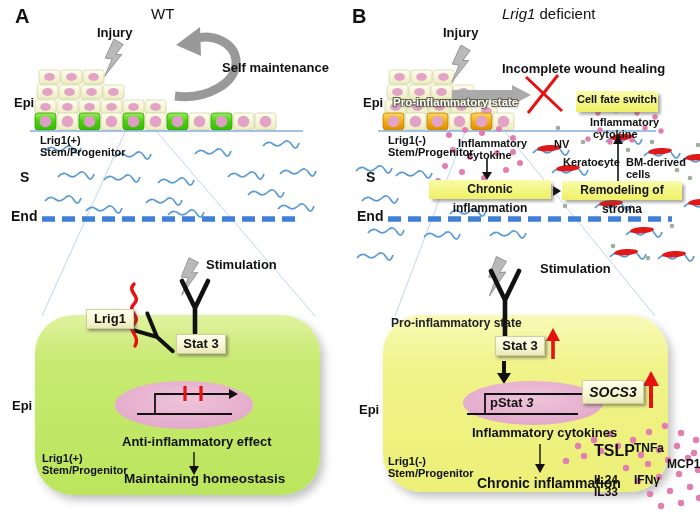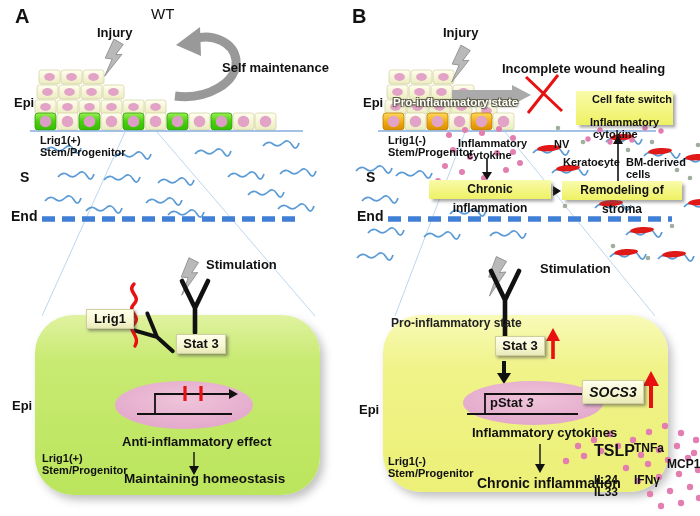--- a/index.html
+++ b/index.html
@@ -352,24 +352,28 @@
   <div class="txt b" style="left:206px;top:258px;font-size:13px;">Stimulation</div>
   <div class="labelbox" style="left:86px;top:309px;width:46px;height:18px;font-size:13px;line-height:18px;">Lrig1</div>
   <div class="labelbox" style="left:176px;top:334px;width:48px;height:18px;font-size:13px;line-height:18px;">Stat 3</div>
   <div class="txt b" style="left:12px;top:399px;font-size:13px;">Epi</div>
   <div class="txt b" style="left:122px;top:435px;font-size:13px;">Anti-inflammatory effect</div>
   <div class="txt b" style="left:124px;top:472px;font-size:13.5px;">Maintaining homeostasis</div>
   <div class="txt b" style="left:42px;top:452px;font-size:11px;">Lrig1(+)</div>
   <div class="txt b" style="left:42px;top:464px;font-size:11px;">Stem/Progenitor</div>
 
   <div class="txt panel-letter" style="left:352px;top:5px;">B</div>
+  <div class="txt title" style="left:502px;top:6px;">
+    <span class="i">Lrig1</span>
+    <span>deficient</span>
+  </div>
   <div class="txt b" style="left:443px;top:26px;font-size:13px;">Injury</div>
   <div class="txt b" style="left:502px;top:62px;font-size:13px;">Incomplete wound healing</div>
   <div class="txt b white-outline" style="left:393px;top:96px;font-size:11.5px;">Pro-inflammatory state</div>
-  <div class="actionbox" style="left:576px;top:91px;width:82px;height:34px;font-size:11px;line-height:17px;padding-left:15px;">Cell fate switch</div>
+  <div class="actionbox" style="left:576px;top:91px;width:82px;height:21px;font-size:11px;line-height:17px;">Cell fate switch</div>
   <div class="txt b" style="left:363px;top:96px;font-size:13px;">Epi</div>
   <div class="txt b" style="left:388px;top:134px;font-size:11px;">Lrig1(-)</div>
   <div class="txt b" style="left:388px;top:146px;font-size:11px;">Stem/Progenitor</div>
   <div class="txt b" style="left:458px;top:137px;font-size:11px;">Inflammatory</div>
   <div class="txt b" style="left:467px;top:149px;font-size:11px;">cytokine</div>
   <div class="txt b" style="left:590px;top:116px;font-size:11px;">Inflammatory</div>
   <div class="txt b" style="left:593px;top:128px;font-size:11px;">cytokine</div>
   <div class="txt b" style="left:554px;top:138px;font-size:11px;">NV</div>
   <div class="txt b" style="left:563px;top:156px;font-size:11px;">Keratocyte</div>
   <div class="txt b" style="left:626px;top:156px;font-size:11px;">BM-derived</div>

